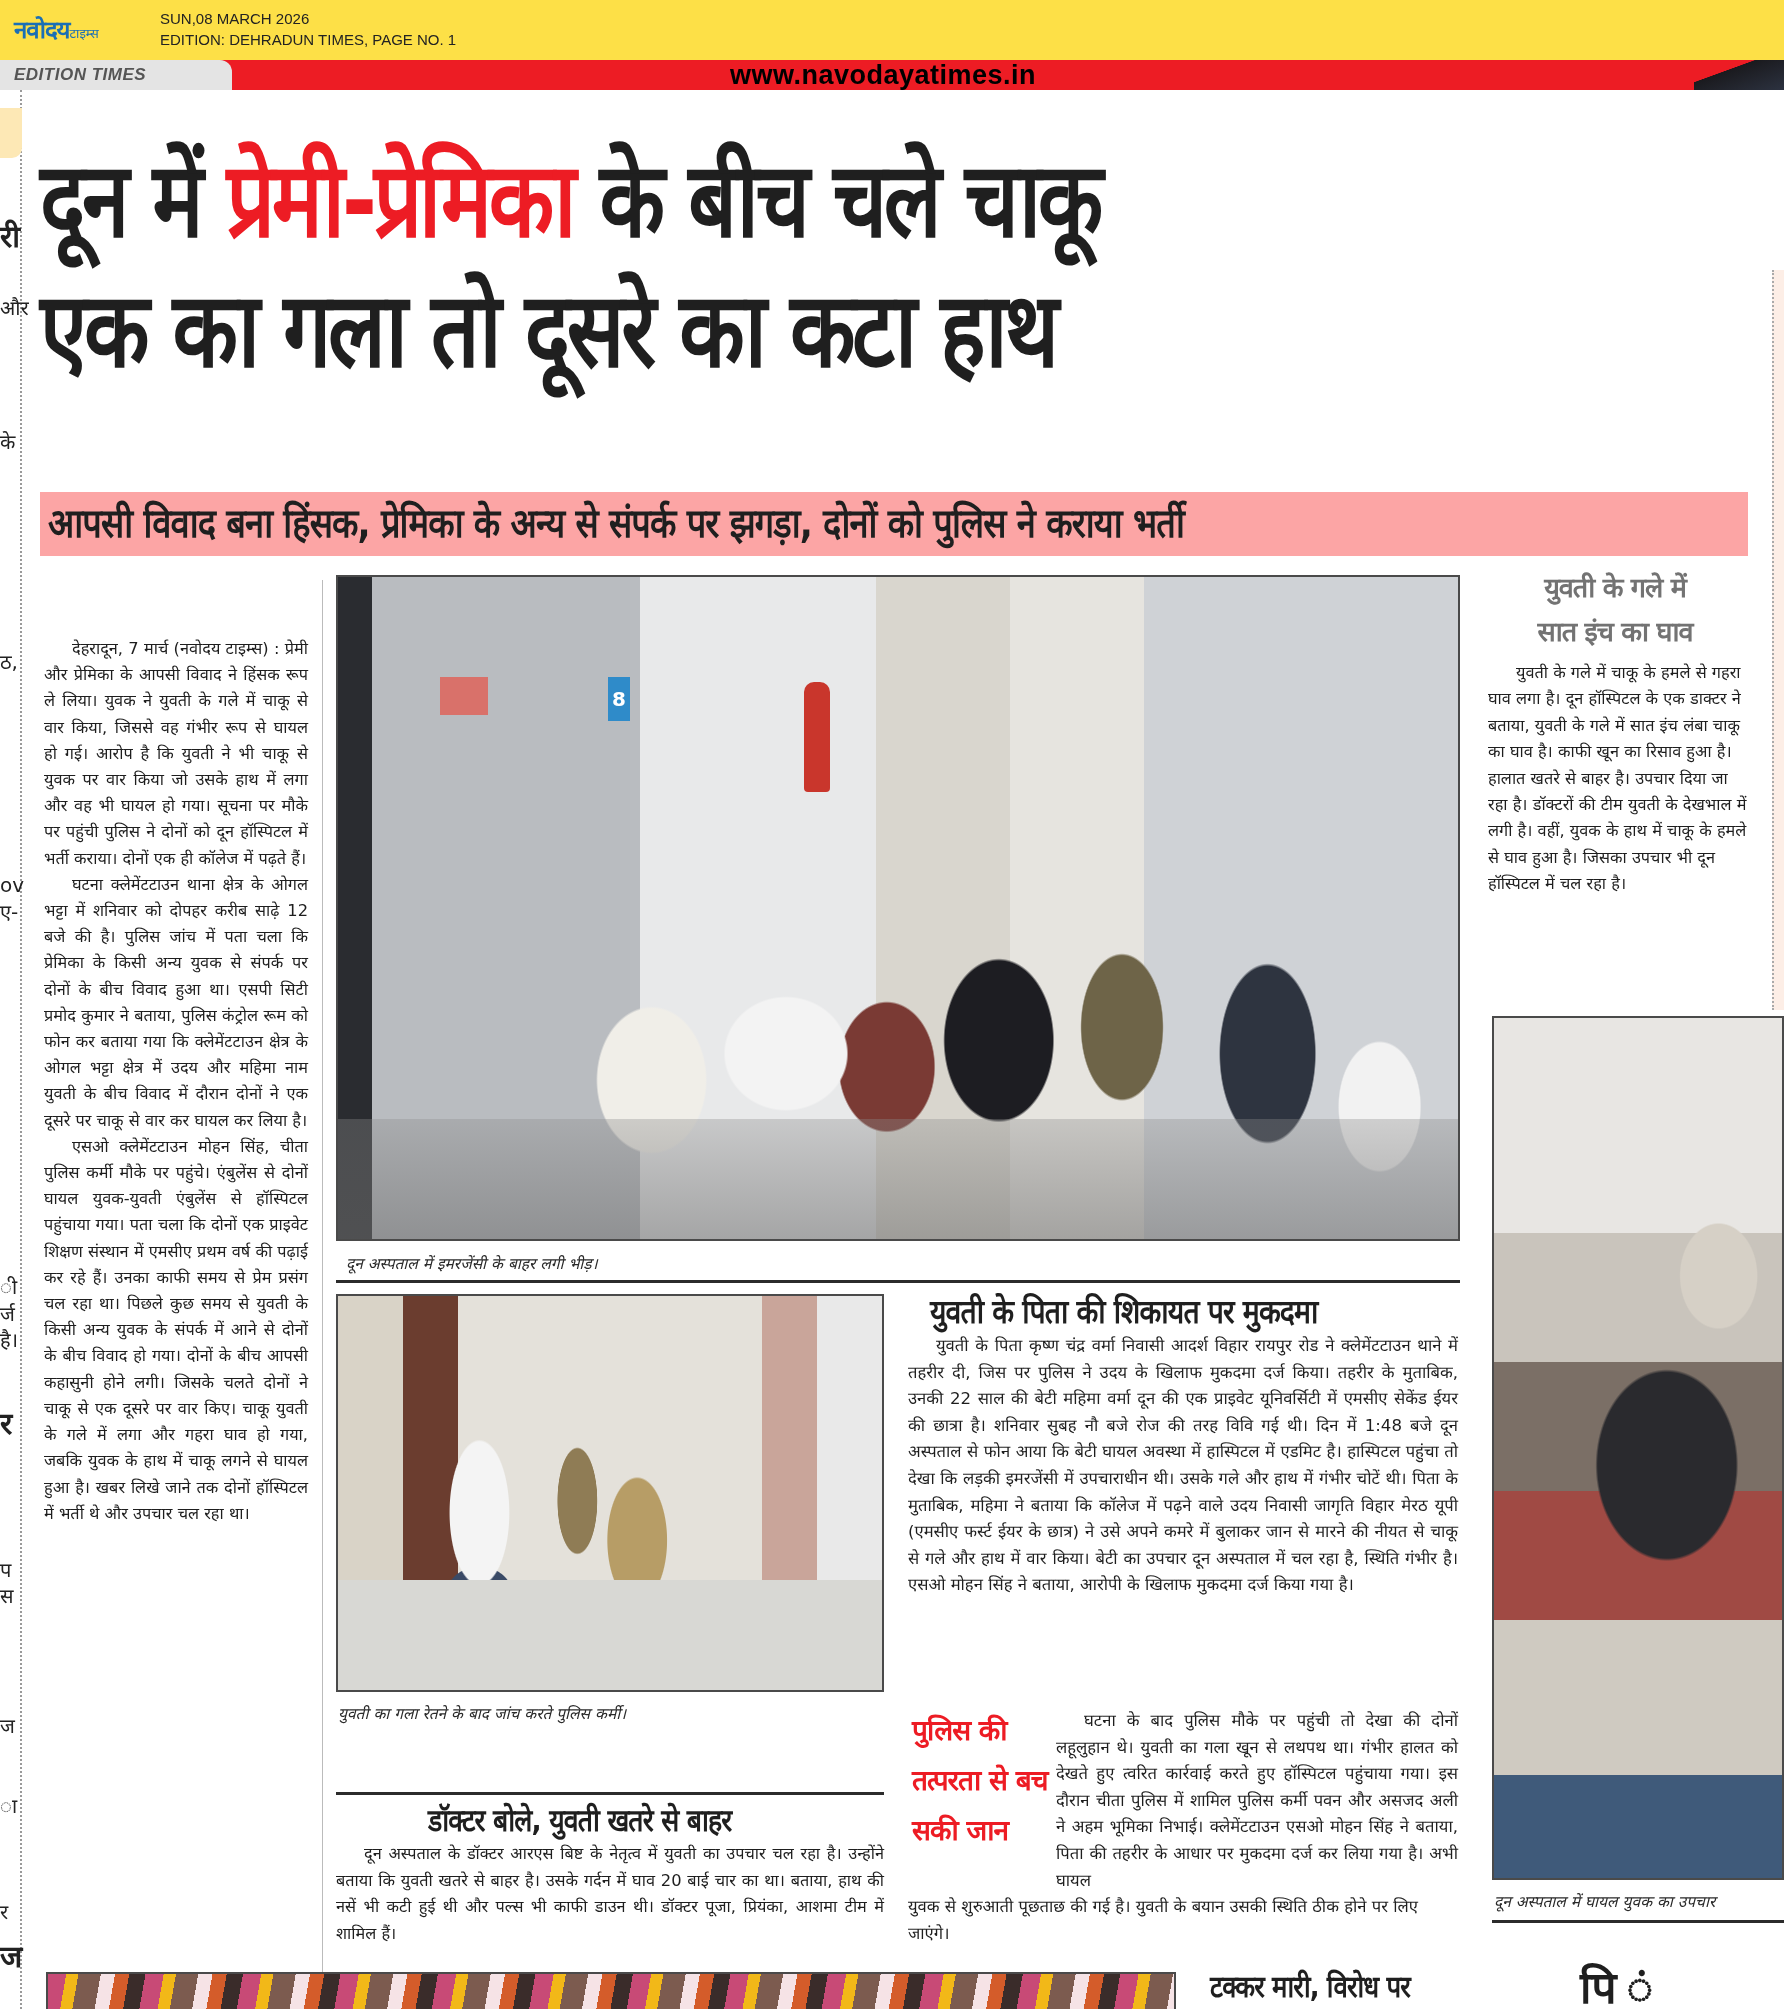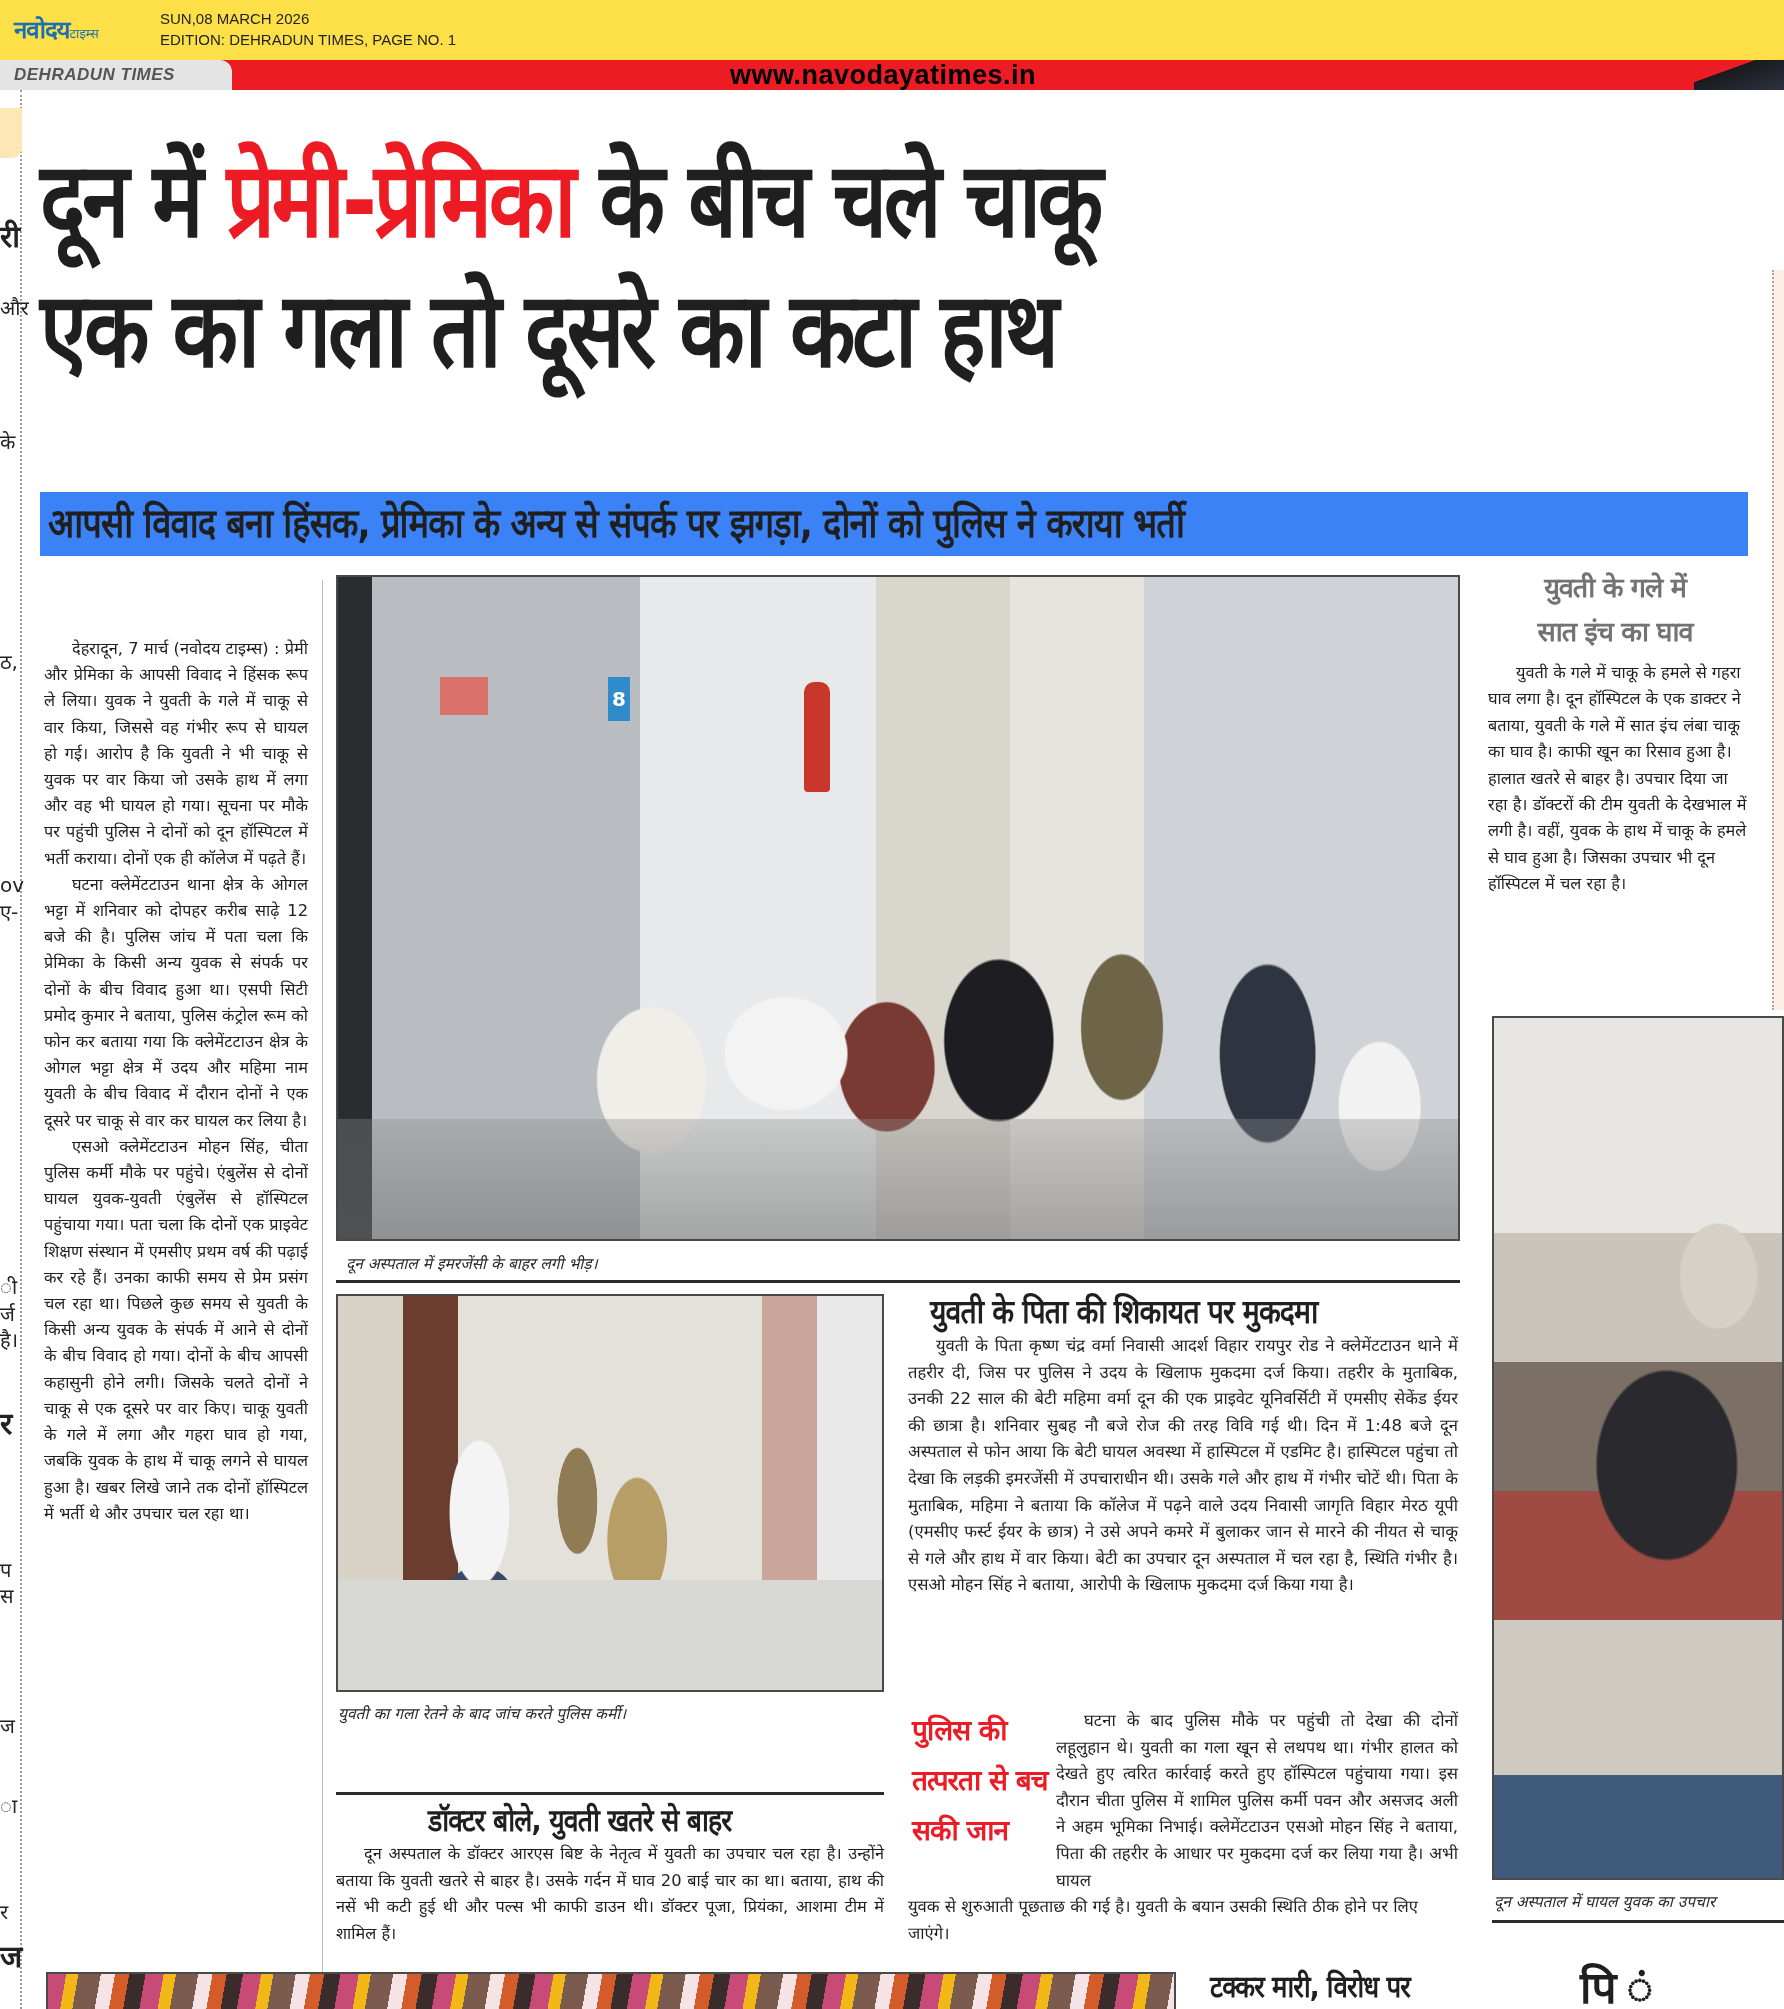--- a/index.html
+++ b/index.html
@@ -25,21 +25,21 @@
     .left-edge .frag.big { font-weight: bold; font-size: 30px; }
 
     
     .right-edge { position: absolute; left: 1772px; top: 270px; width: 12px; height: 740px; background: #fdeee6; border-left: 2px dotted #aaa; }
 
     
     .headline { position: absolute; left: 40px; top: 140px; width: 1720px; font-family: "DejaVu Sans", sans-serif; font-weight: bold; font-size: 104px; line-height: 120px; color: #1f1f1f; letter-spacing: -4px; transform: scaleX(0.82); transform-origin: left top; white-space: nowrap; }
     .headline .line { display: block; height: 130px; }
     .headline .red { color: #ed1c24; }
 
-    .subhead { position: absolute; left: 40px; top: 492px; width: 1708px; height: 64px; background: #3b82f6; padding-left: 8px; overflow: hidden; }
+    .subhead { position: absolute; left: 40px; top: 492px; width: 1708px; height: 64px; background: #fca5a5; padding-left: 8px; overflow: hidden; }
     .subhead span { display: inline-block; font-weight: bold; font-size: 40px; line-height: 62px; color: #1f1f1f; transform: scaleX(0.86); transform-origin: left center; white-space: nowrap; letter-spacing: -1px; }
 
     
     .col { position: absolute; font-family: "DejaVu Sans", sans-serif; color: #1e1e1e; text-align: justify; }
     .col p { text-indent: 28px; }
     .col-left { left: 44px; top: 636px; width: 264px; font-size: 16.3px; line-height: 26.2px; }
 
     .col-right { left: 1488px; top: 660px; width: 260px; font-size: 16.3px; line-height: 26.4px; text-align: left; }
     .sidebar-head { position: absolute; left: 1490px; top: 566px; width: 250px; text-align: center; font-weight: bold; font-size: 27px; line-height: 44px; color: #737373; letter-spacing: -1px; }
 
@@ -108,21 +108,21 @@
   <div class="logo">
     <span>नवोदय</span><span class="logo-small">टाइम्स</span>
   </div>
   <div class="meta-text">
     <div>SUN,08 MARCH 2026</div>
     <div>EDITION: DEHRADUN TIMES, PAGE NO. 1</div>
   </div>
 </div>
 
 <div class="red-strip">
-  <div class="brand-tab">DEHRADUN TIMES</div>
+  <div class="brand-tab">EDITION TIMES</div>
   <div class="site-url">www.navodayatimes.in</div>
   <div class="corner-photo"></div>
 </div>
 
 <div class="left-edge">
   <div class="tab"></div>
   <div class="frag big" style="top:135px">री</div>
   <div class="frag" style="top:206px">और</div>
   <div class="frag" style="top:340px">के</div>
   <div class="frag" style="top:560px">ठ,</div>

